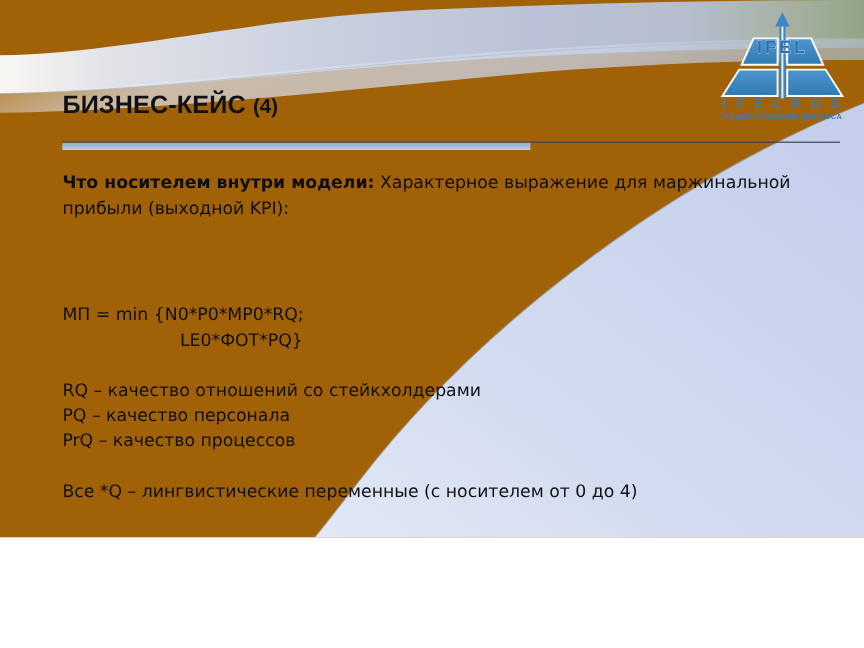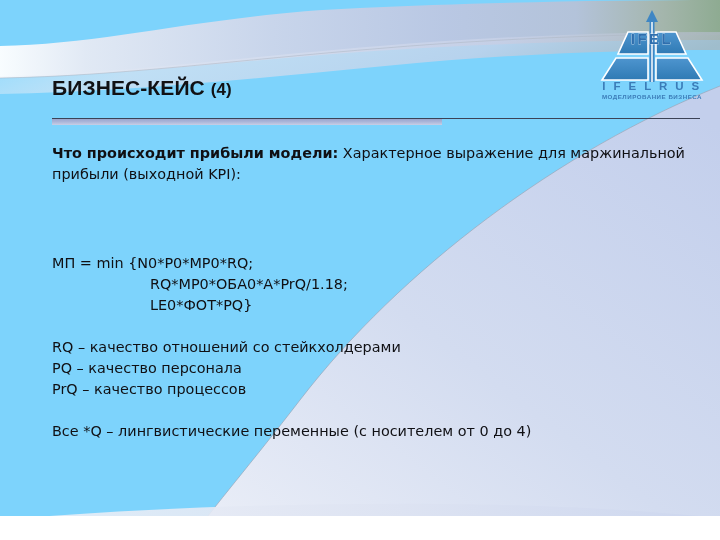--- a/index.html
+++ b/index.html
@@ -8,23 +8,23 @@
     padding: 0;
     background: #ffffff;
   }
   body {
     font-family: "DejaVu Sans", sans-serif;
   }
 
   .slide {
     position: relative;
     width: 720px;
-    height: 516px;
+    height: 448px;
     overflow: hidden;
-    background: #7dd3fc;
+    background: #a16207;
   }
 
   
   .deco-layer {
     position: absolute;
     inset: 0;
     width: 720px;
     height: 540px;
     pointer-events: none;
   }
@@ -189,26 +189,25 @@
     <span>БИЗНЕС-КЕЙС</span><span>&nbsp;</span><span class="title-suffix">(4)</span>
   </div>
 
   <div class="divider">
     <div class="divider-line"></div>
     <div class="divider-bar"></div>
   </div>
 
   <div class="content">
 
-    <p class="para lead"><strong>Что происходит прибыли модели:</strong><span> Характерное выражение для маржинальной прибыли (выходной KPI):</span></p>
+    <p class="para lead"><strong>Что носителем внутри модели:</strong><span> Характерное выражение для маржинальной прибыли (выходной KPI):</span></p>
 
     <div class="gap"></div>
 
     <p class="para formula-line">МП = min {N0*P0*MP0*RQ;</p>
-    <p class="para formula-line formula-indent">RQ*MP0*ОБА0*A*PrQ/1.18;</p>
     <p class="para formula-line formula-indent">LE0*ФОТ*PQ}</p>
 
     <div class="gap"></div>
 
     <p class="para def-line">RQ – качество отношений со стейкхолдерами</p>
     <p class="para def-line">PQ – качество персонала</p>
     <p class="para def-line">PrQ – качество процессов</p>
 
     <div class="gap"></div>
 

